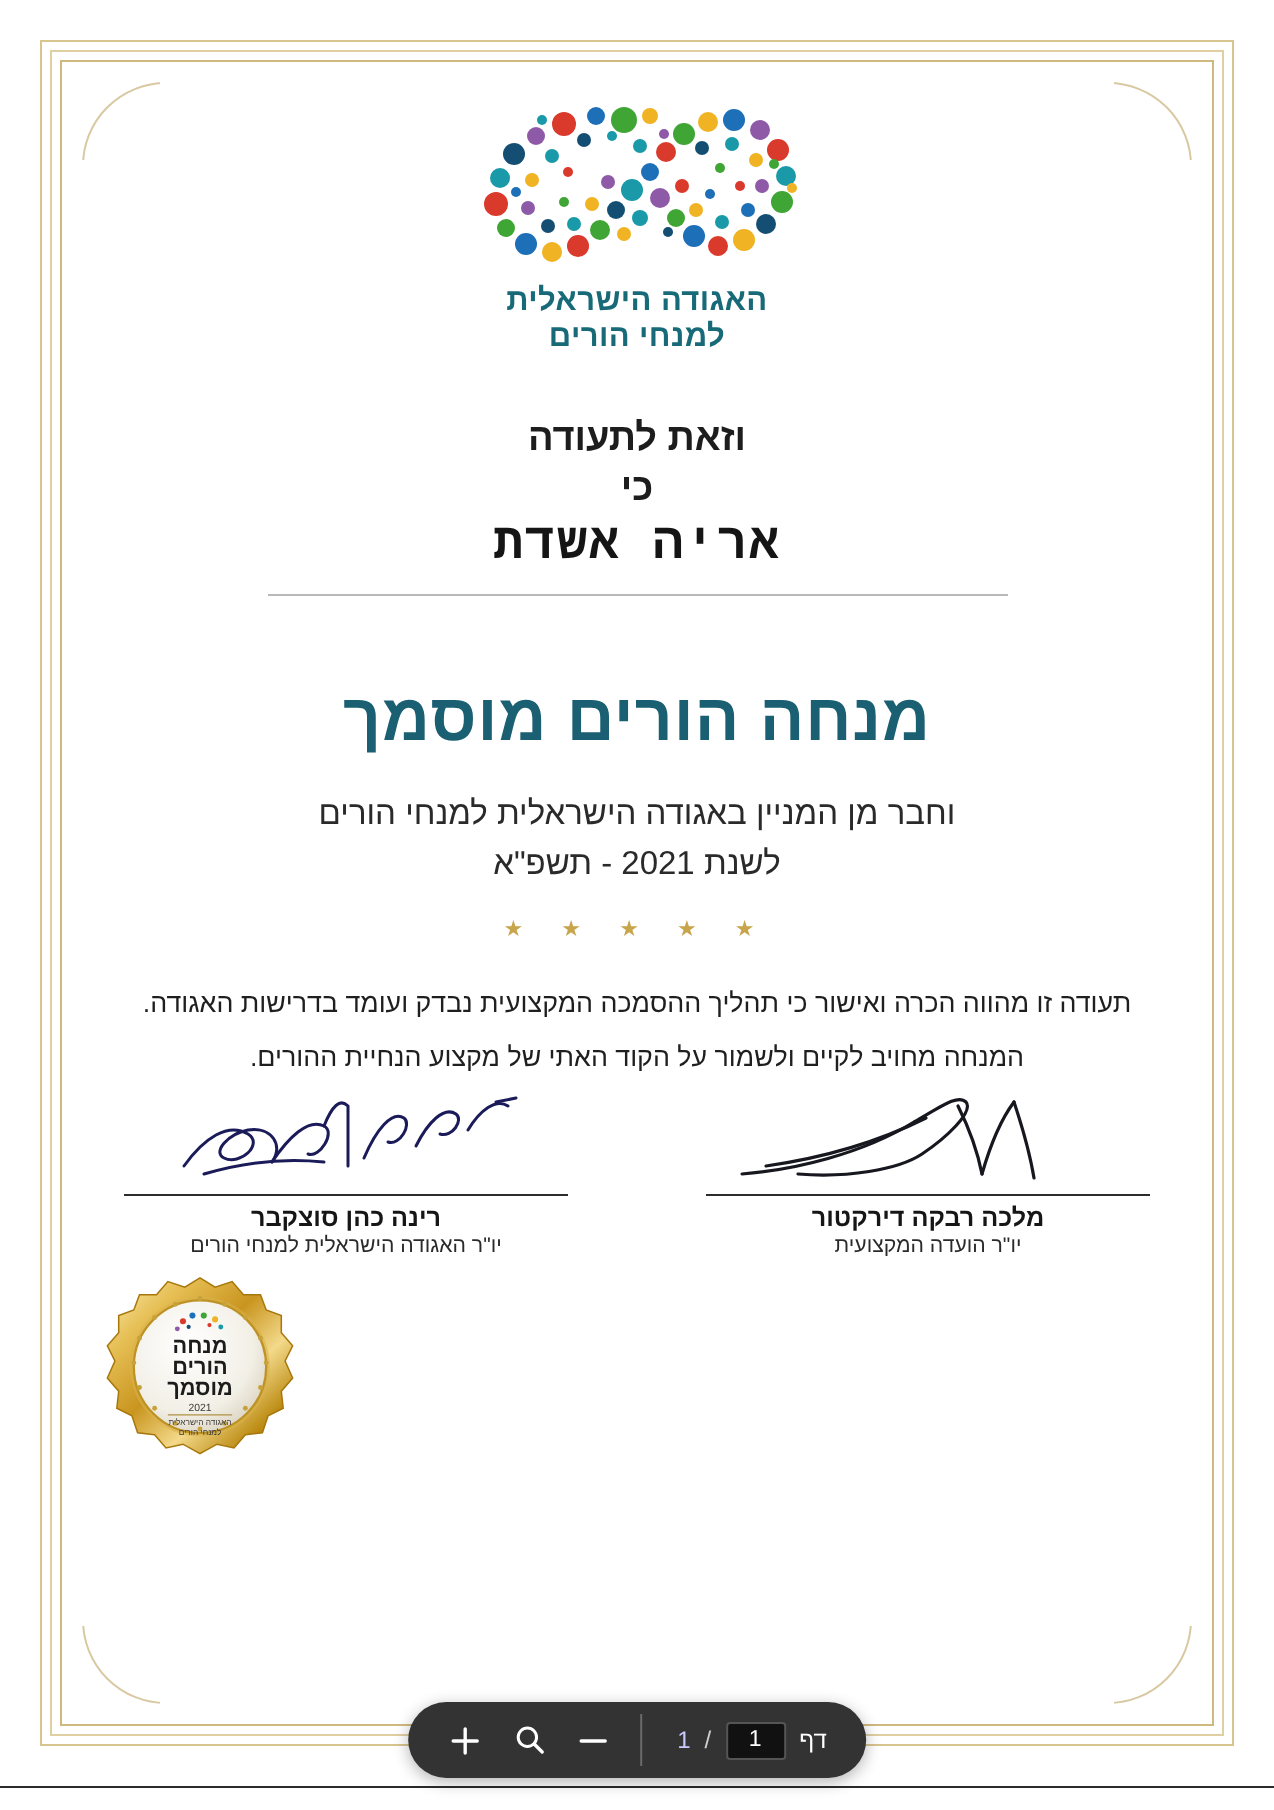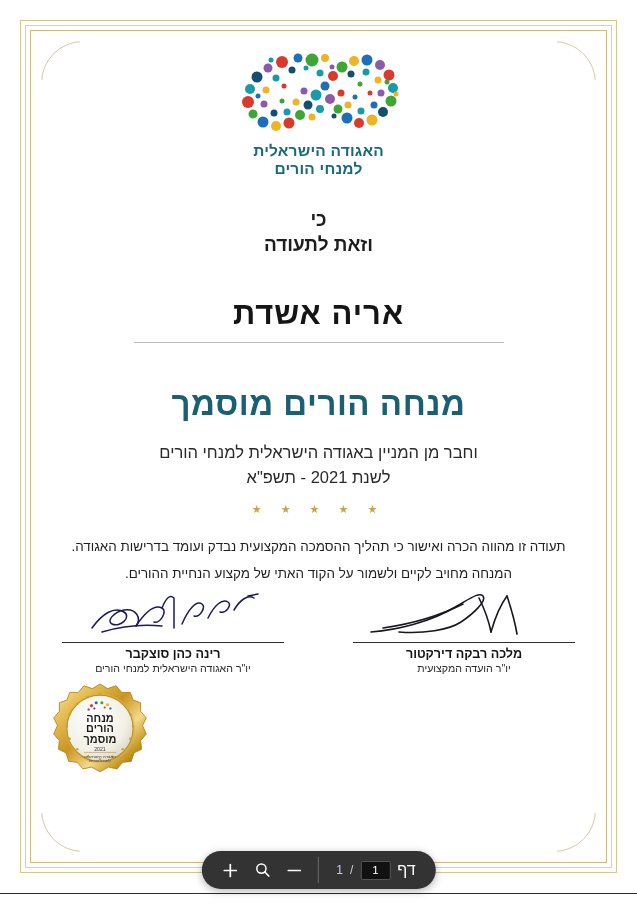--- a/index.html
+++ b/index.html
@@ -83,25 +83,25 @@
   .intro {
     margin-top: 28px;
     font-size: 19px;
     font-weight: bold;
     color: #1d1d1d;
     line-height: 1.35;
   }
 
   
   .recipient {
-    margin-top: 38px;
-    font-size: 31px;
+    font-size: 25px;
     font-weight: 600;
     color: #151515;
     letter-spacing: 1px;
+    font-family: Liberation Mono, monospace;
   }
   .recipient-rule {
     width: 370px;
     height: 1.5px;
     background: #b9b9b9;
     margin: 10px auto 0;
   }
 
   
   .award-title {
@@ -183,21 +183,21 @@
     color: #ffffff;
     z-index: 40;
   }
   .tb-pagegroup {
     display: flex;
     align-items: center;
     gap: 7px;
     padding: 0 6px 0 10px;
     direction: rtl;
   }
-  .tb-label { font-size: 16px; color: #ffffff; }
+  .tb-label { font-size: 12px; color: #ffffff; }
   .tb-pageinput {
     width: 30px; height: 19px;
     background: #111111;
     border: 1px solid #555;
     border-radius: 2px;
     color: #ffffff;
     font-size: 11.5px;
     text-align: center;
     line-height: 17px;
     direction: ltr;
@@ -308,22 +308,22 @@
             <circle cx="172" cy="48" r="2.5" fill="#f0b323"></circle>
           </g>
         </svg>
         <div class="logo-text">
           <div>האגודה הישראלית</div>
           <div>למנחי הורים</div>
         </div>
       </div>
 
       <div class="intro">
+        <div>וזאת לתעודה</div>
         <div>כי</div>
-        <div>וזאת לתעודה</div>
       </div>
 
       <div class="recipient">אריה אשדת</div>
       <div class="recipient-rule"></div>
 
       <div class="award-title">מנחה הורים מוסמך</div>
       <div class="award-sub">
         <div>וחבר מן המניין באגודה הישראלית למנחי הורים</div>
         <div>לשנת 2021 - תשפ"א</div>
       </div>

